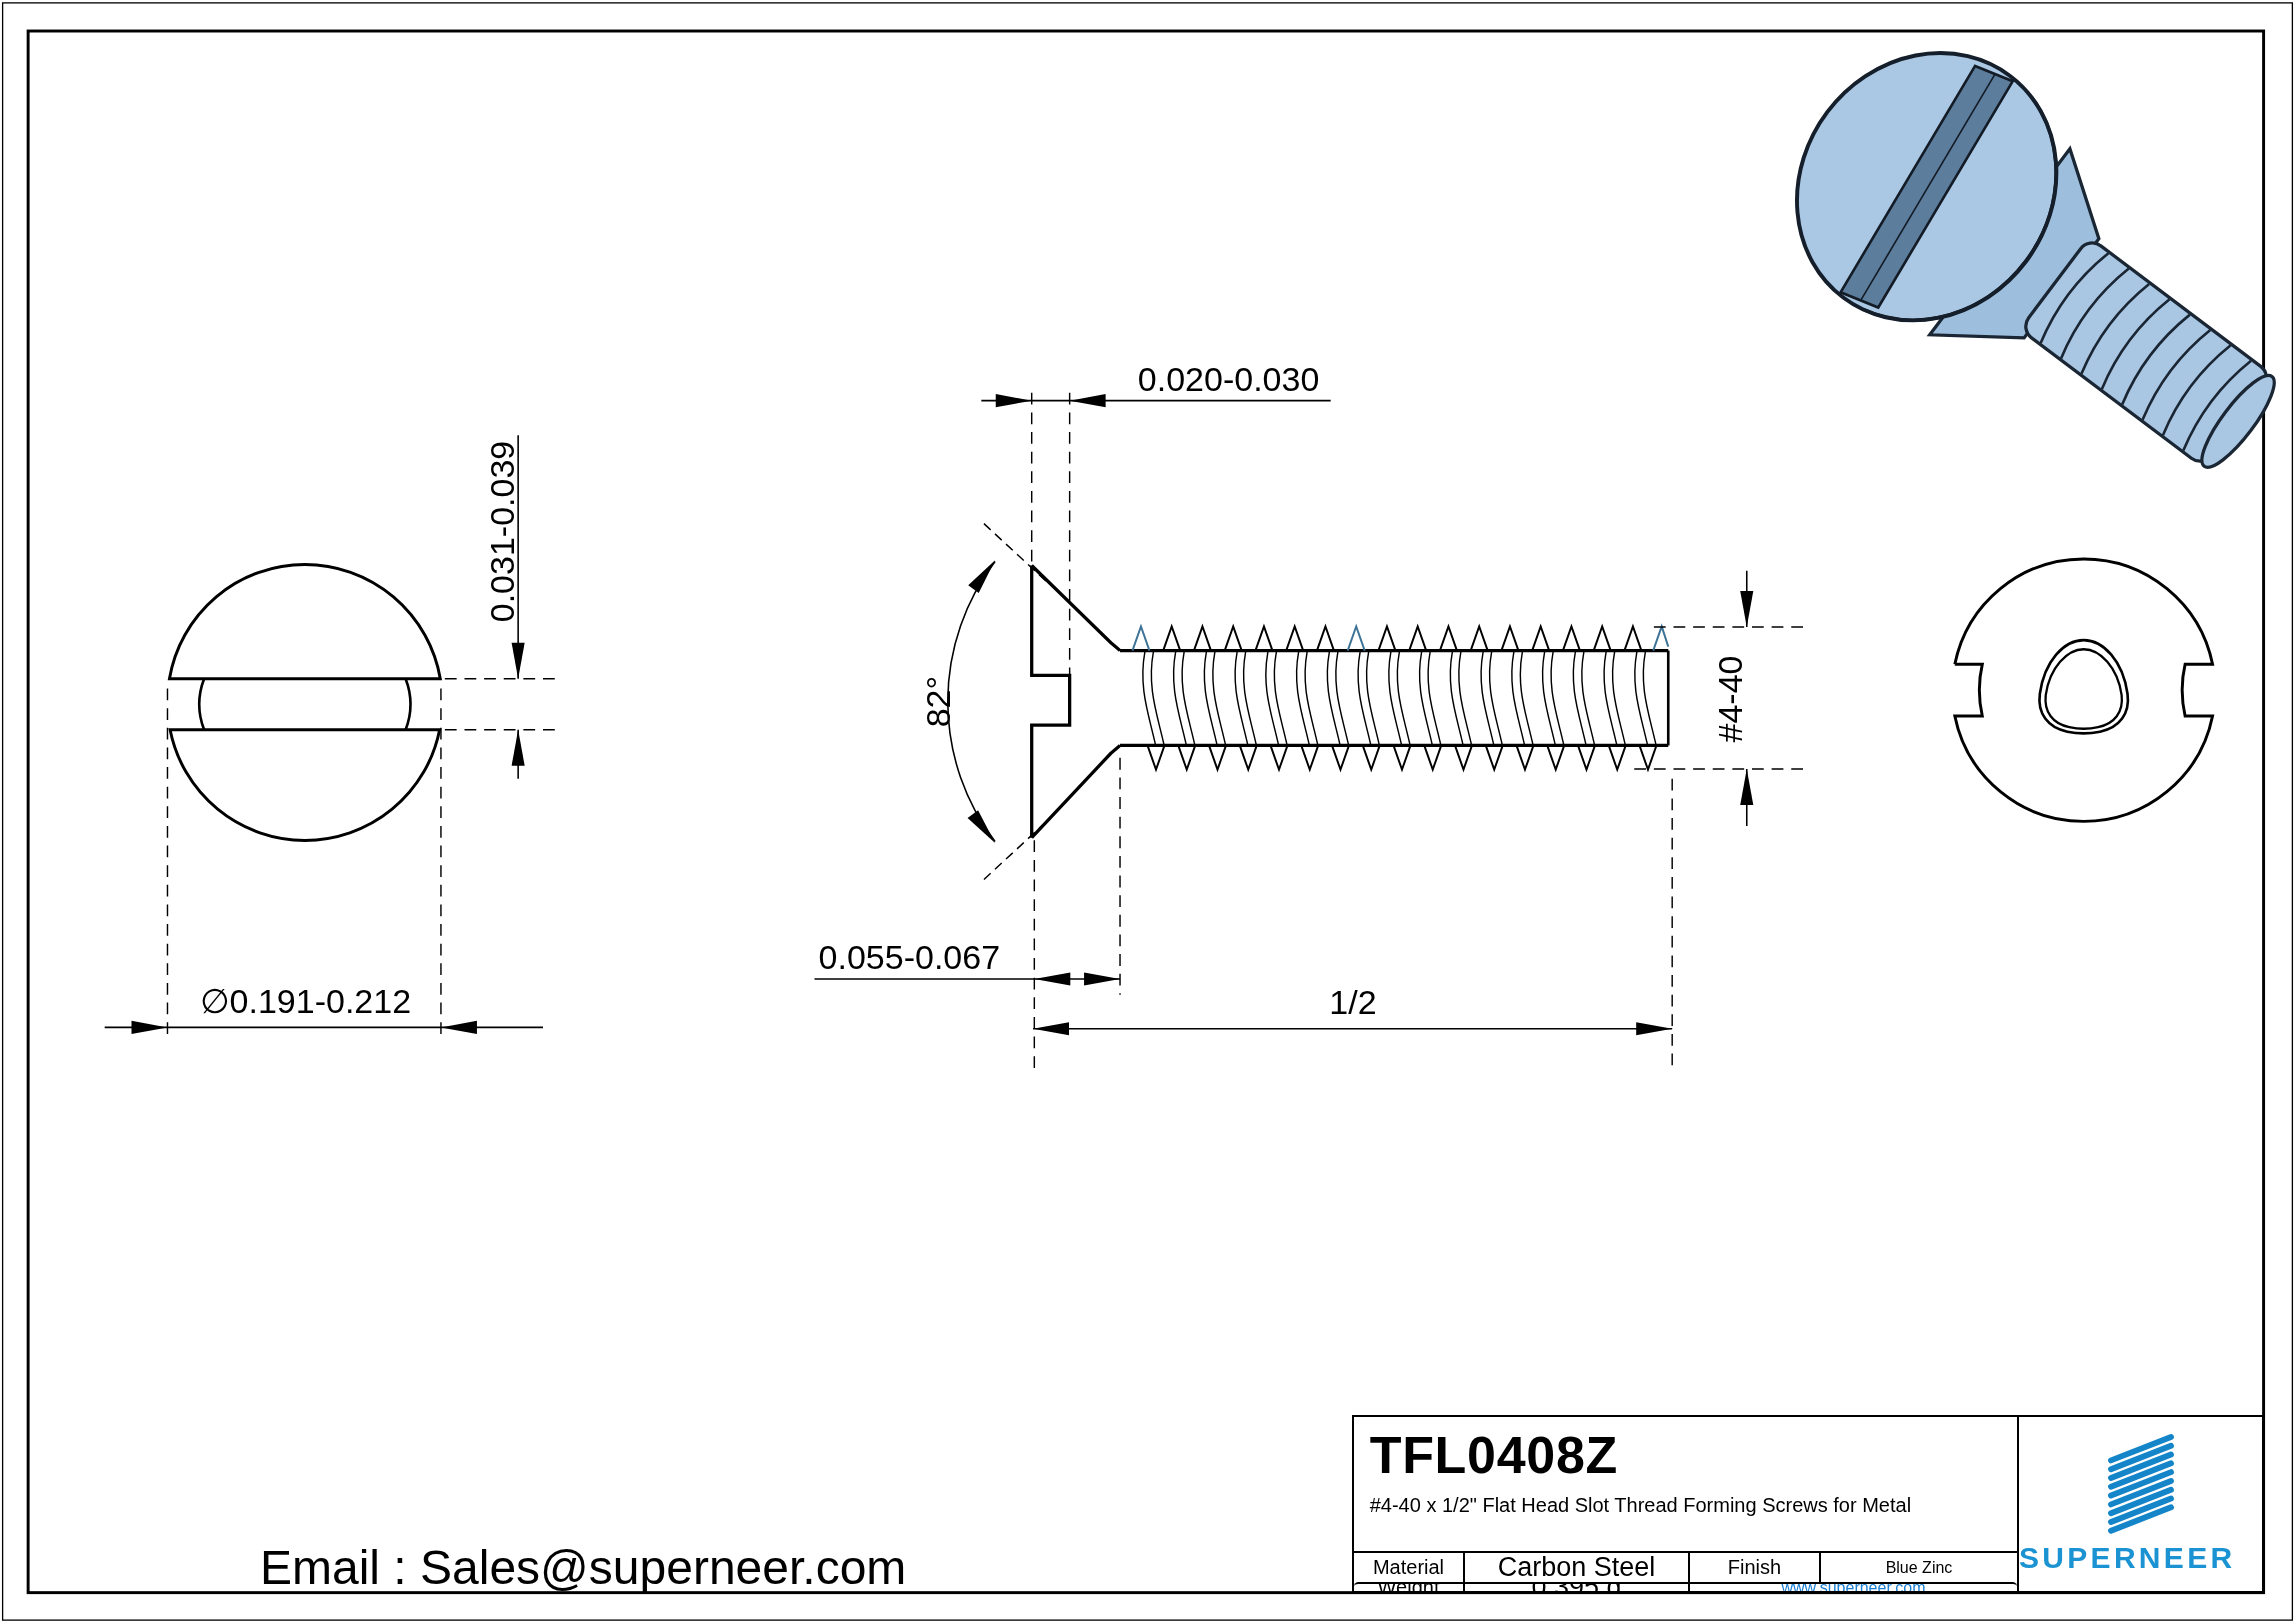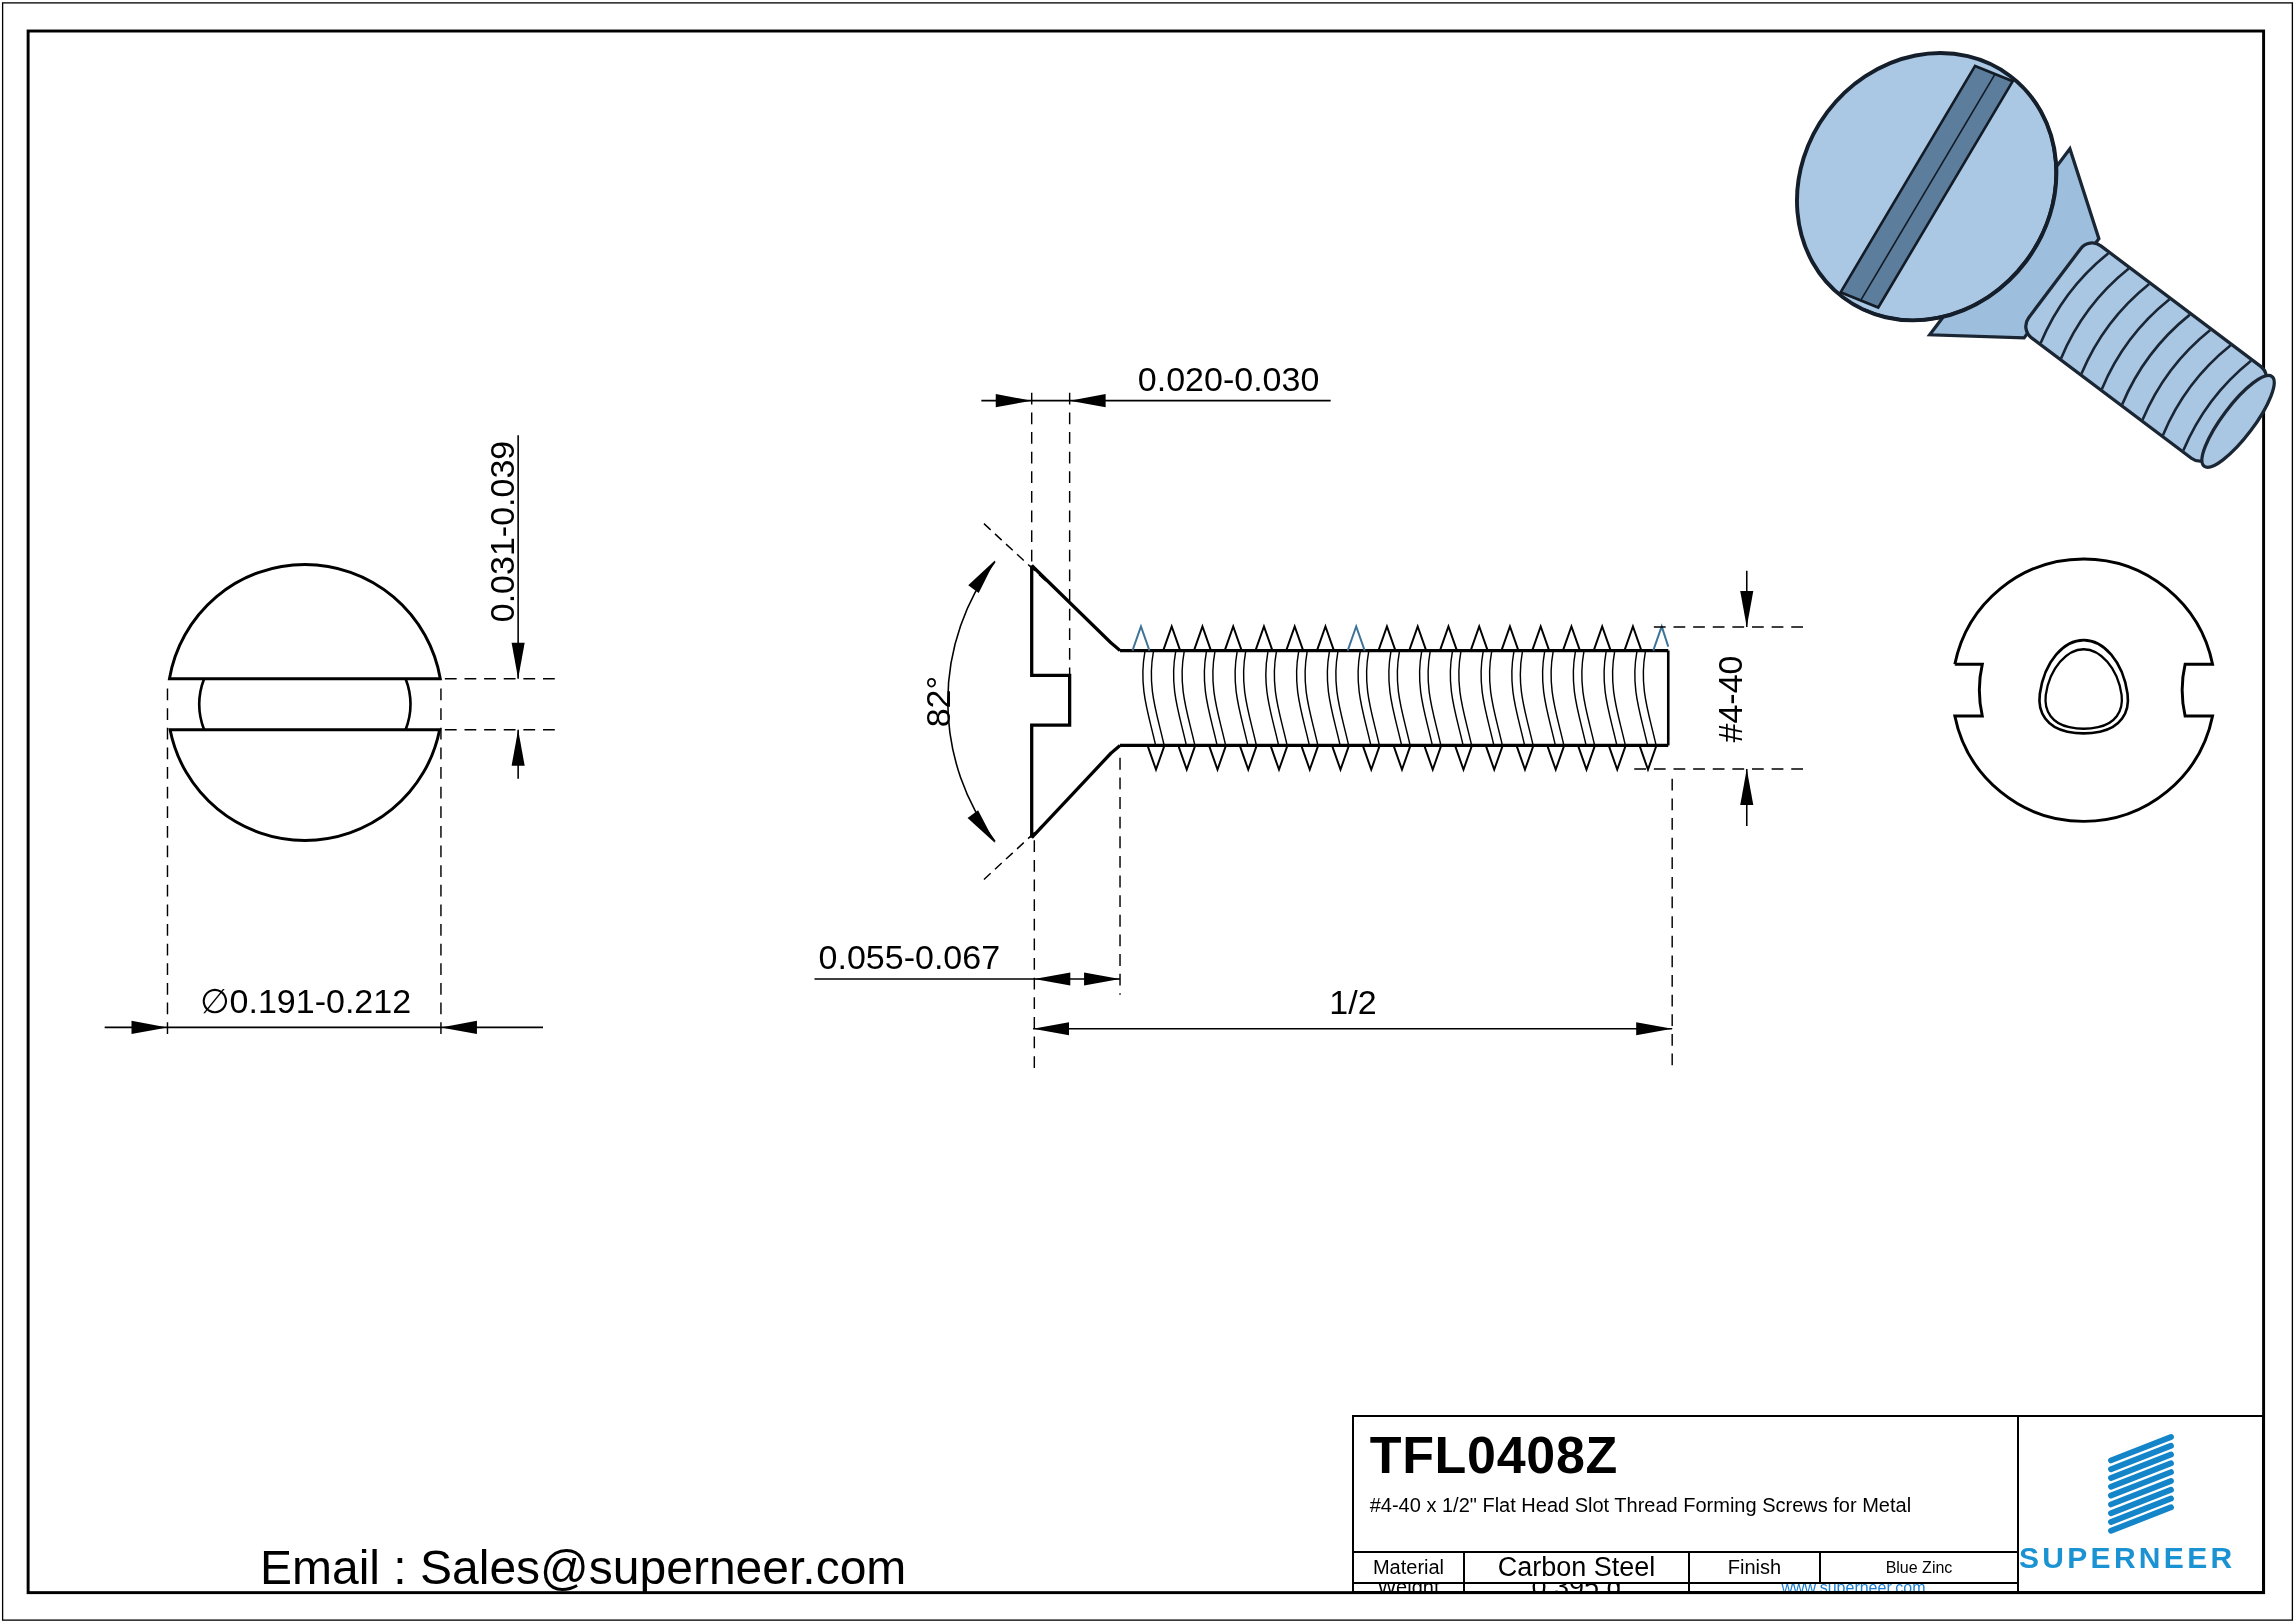--- a/index.html
+++ b/index.html
@@ -20,21 +20,21 @@
   .tb-desc{font-size:20px;margin-top:9.2px;}
   .tb-logo{position:absolute;right:0;top:0;bottom:0;width:245px;
       border-left:2.6px solid #000;box-sizing:border-box;text-align:left;}
   .tb-logo svg{position:absolute;left:50%;top:15.7px;margin-left:-34px;}
   .tb-brand{position:absolute;bottom:15.7px;left:0;right:0;
       font-size:30px;font-weight:bold;letter-spacing:3.3px;}
   .tb-rows{position:absolute;left:0;right:245px;top:114px;bottom:0;margin-top:20px;}
   .tb-row{position:absolute;left:0;right:0;display:flex;
       border-top:2.6px solid #000;box-sizing:border-box;}
   .row-mat{top:0;height:31px;}
-  .row-wt{top:31px;bottom:0;}
+  .row-wt{top:31px;bottom:0;border-radius:10px;}
   .tb-cell{display:flex;align-items:center;justify-content:center;
       box-sizing:border-box;font-size:20px;overflow:hidden;}
   .tb-cell.bl{border-left:2.6px solid #000;}
   .w-label{width:109px;}
   .w-val{width:225px;font-size:27px;}
   .w-finish{width:131px;}
   .w-rest{flex:1;font-size:16px;}
 
   .email{position:absolute;left:260px;top:1518px;font-size:48px;color:#000;margin-top:22px;}
   .link{cursor:pointer;}

